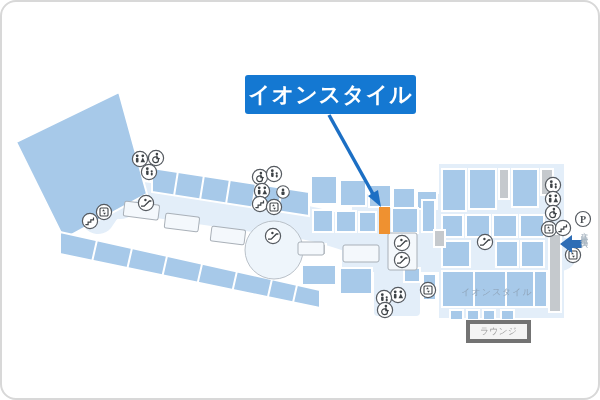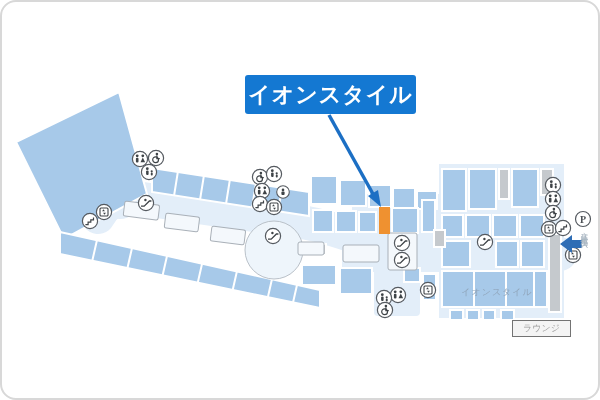--- a/index.html
+++ b/index.html
@@ -11,22 +11,22 @@
     background:#1478D2;color:#ffffff;font-size:22px;font-weight:bold;letter-spacing:1px;
     display:flex;align-items:center;justify-content:center;border-radius:3px;cursor:pointer;}
   .floor-badge{position:absolute;left:483px;top:21px;width:97px;height:92px;
     background:#E5871D;border-radius:18px;color:#fff;text-align:center;line-height:92px;
     font-family:"Liberation Serif","DejaVu Serif",serif;font-weight:bold;cursor:pointer;}
   .floor-badge .n{font-size:64px;}
   .floor-badge .l{font-size:44px;margin-left:2px;}
   .aeon-label{position:absolute;left:450px;top:284px;width:90px;text-align:center;
     font-size:9px;color:#8fa3b8;letter-spacing:1px;}
   .lounge-box{position:absolute;left:464px;top:318px;width:57px;height:15px;
-    background:#f4f4f4;border:1px solid #737373;color:#9a9a9a;font-size:9px;
-    display:flex;align-items:center;justify-content:center;margin-left:46px;}
+    background:#f4f4f4;border:4px solid #737373;color:#9a9a9a;font-size:9px;
+    display:flex;align-items:center;justify-content:center;}
   .parking-text{position:absolute;left:577px;top:224px;writing-mode:vertical-rl;
     font-size:7.5px;color:#a9b6c2;letter-spacing:1.5px;}
 </style>
 </head>
 <body>
 
 <div class="stage">
 
   <svg class="map-svg" viewBox="0 0 600 400">
     <defs>

